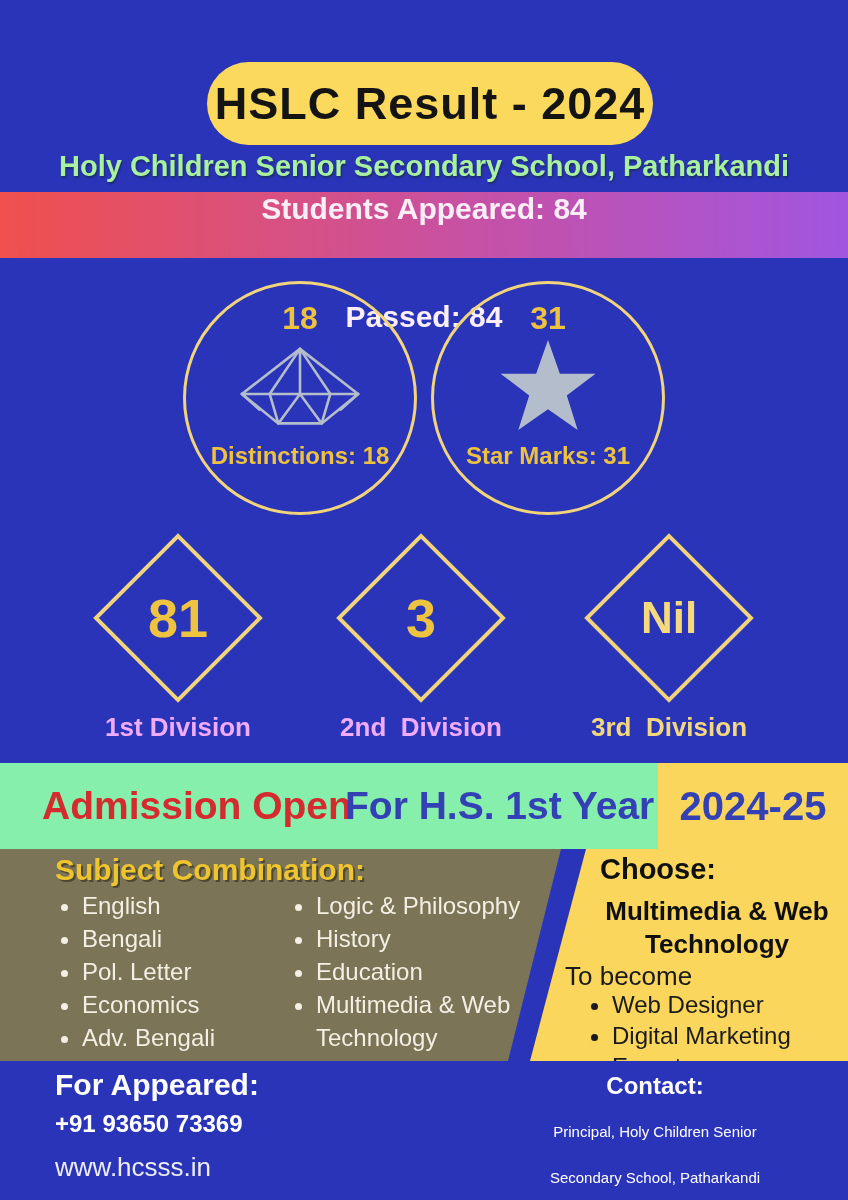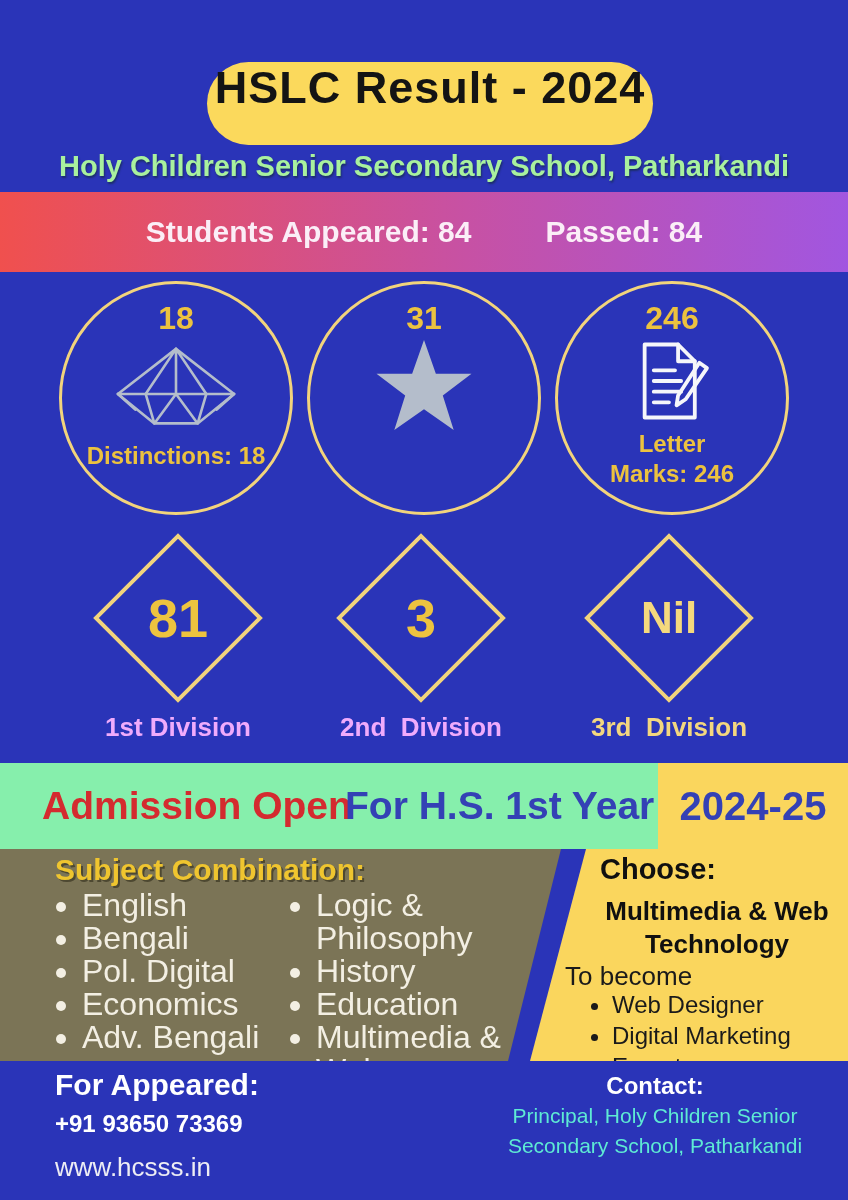--- a/index.html
+++ b/index.html
@@ -9,34 +9,34 @@
     background:#1a1a1a;
   }
   #poster{
     position:relative;width:848px;height:1200px;overflow:hidden;
     background:#2a34b8;
   }
   
   .title-pill{
     position:absolute;left:207px;top:62px;width:446px;height:83px;
     background:#fbd95c;border-radius:42px;
-    display:flex;justify-content:center;
+    display:flex;align-items:center;justify-content:center;
   }
   .title-pill span{
     font-size:45px;font-weight:800;color:#141414;letter-spacing:1px;
   }
   .school-line{
     position:absolute;left:0;top:150px;width:848px;
     text-align:center;font-size:29px;font-weight:700;color:#a9f19e;
     text-shadow:1px 2px 2px rgba(10,40,10,.45);
   }
   .stats-band{
-    position:absolute;left:0;top:192px;width:848px;height:80px;
+    position:absolute;left:0;top:192px;width:848px;height:66px;
     background:linear-gradient(90deg,#f0504e 0%,#c751a4 55%,#a156e0 100%);
-    display:flex;align-items:center;justify-content:center;gap:74px;
+    display:flex;align-items:center;justify-content:space-between;gap:74px;flex-direction:column;
   }
   .stats-band span{
     font-size:30px;font-weight:800;color:#fbeef7;
   }
   
   .circles-row{
     position:absolute;left:0;top:281px;width:848px;
     display:flex;justify-content:center;gap:14px;
   }
   .circle{
@@ -96,21 +96,21 @@
     clip-path:polygon(586px 0,100% 0,100% 100%,530px 100%);
   }
   .subj-heading{
     position:absolute;left:55px;top:4px;
     font-size:30px;font-weight:800;color:#efc52f;
     text-shadow:2px 2px 0 rgba(40,36,20,.55);
     text-align:right;
   }
   .subj-col{
     position:absolute;top:40px;margin:0;list-style:disc;
-    font-size:32px;color:#f3efe3;line-height:33px;
+    font-size:24px;color:#f3efe3;line-height:33px;
   }
   .subj-col1{left:58px;width:195px;padding-left:24px;}
   .subj-col2{left:292px;width:218px;padding-left:24px;}
   .choose-heading{
     position:absolute;left:600px;top:4px;
     font-size:29px;font-weight:800;color:#101010;
   }
   .choose-course{
     position:absolute;left:588px;top:46px;width:258px;
     text-align:center;font-size:26px;font-weight:800;color:#101010;line-height:1.25;
@@ -127,21 +127,21 @@
   
   .footer-left{position:absolute;left:55px;top:1068px;color:#ffffff;}
   .f-admission{font-size:30px;font-weight:800;}
   .f-phone{font-size:24px;font-weight:800;margin-top:8px;}
   .f-site{font-size:26px;font-weight:400;margin-top:14px;color:#ededf4;}
   .footer-right{
     position:absolute;left:470px;top:1072px;width:370px;
     text-align:center;color:#ffffff;
   }
   .f-contact{font-size:24px;font-weight:800;}
-  .f-cline{font-size:21px;line-height:28px;margin-top:2px;color:#5eead4;}
+  .f-cline{font-size:15px;line-height:28px;margin-top:18px;color:#ffffff;}
   .f-cline:first-of-type{margin-top:8px;}
 </style>
 </head>
 <body>
 
 <div id="poster">
 
   <div class="title-pill">
     <span>HSLC Result - 2024</span>
   </div>
@@ -170,39 +170,23 @@
       <div class="c-label">Distinctions: 18</div>
     </div>
 
     <div class="circle">
       <div class="c-count">31</div>
       <div class="c-icon">
         <svg width="100" height="94" viewBox="0 0 100 95">
           <polygon fill="#b4bdcb" points="50,0 62,34 98,34 69,56 80,91 50,70 20,91 31,56 2,34 38,34"></polygon>
         </svg>
       </div>
-    </div>
-
-    <div class="circle">
-      <div class="c-count">246</div>
-      <div class="c-icon">
-        <svg width="76" height="80" viewBox="0 0 100 104">
-          <g fill="none" stroke="#f5f6fa" stroke-width="5" stroke-linejoin="round" stroke-linecap="round">
-            <path d="M14 4 H58 L80 26 V100 H14 Z"></path>
-            <path d="M58 4 V26 H80"></path>
-            <path d="M26 38 H54 M26 52 H62 M26 66 H62 M26 80 H46"></path>
-            <path d="M86 28 L96 35 L68 76 L56 84 L58 71 Z"></path>
-          </g>
-        </svg>
-      </div>
-      <div class="c-label">
-        <span>Letter</span><br>
-        <span>Marks: 246</span>
-      </div>
-    </div>
+      <div class="c-label">Star Marks: 31</div>
+    </div>
+
   </div>
 
   <div class="diamond-group dg1">
     <div class="diamond">
       <span class="d-value">81</span>
     </div>
     <div class="d-label">1st Division</div>
   </div>
 
   <div class="diamond-group dg2">
@@ -226,21 +210,21 @@
       <span>2024-25</span>
     </div>
   </div>
 
   <div class="combo-band">
     <div class="olive-panel">
       <div class="subj-heading">Subject Combination:</div>
       <ul class="subj-col subj-col1">
         <li>English</li>
         <li>Bengali</li>
-        <li>Pol. Digital</li>
+        <li>Pol. Letter</li>
         <li>Economics</li>
         <li>Adv. Bengali</li>
       </ul>
       <ul class="subj-col subj-col2">
         <li>Logic &amp; Philosophy</li>
         <li>History</li>
         <li>Education</li>
         <li>Multimedia &amp; Web Technology</li>
       </ul>
     </div>

